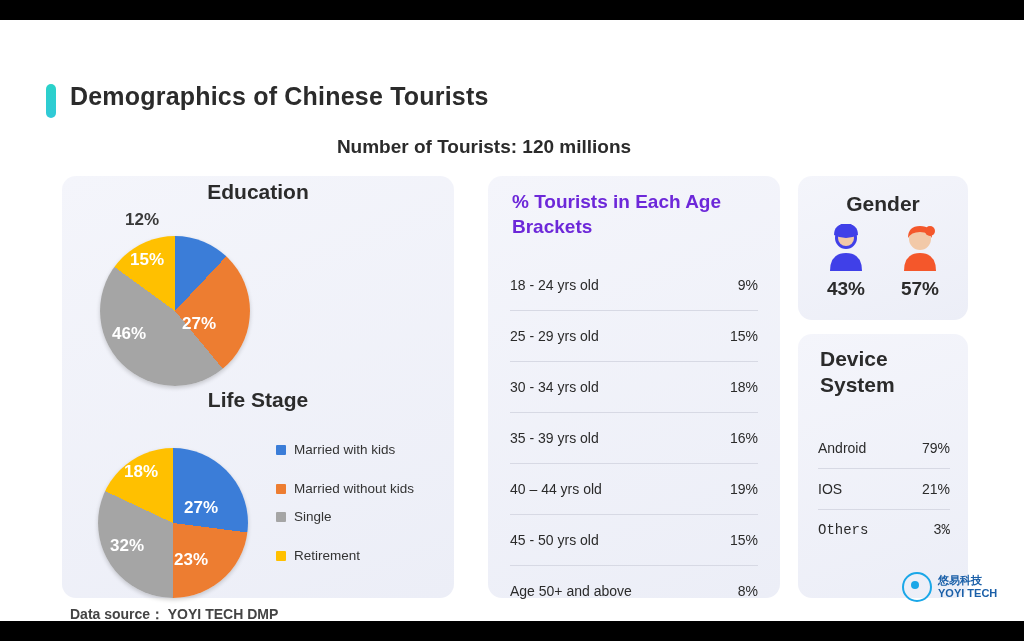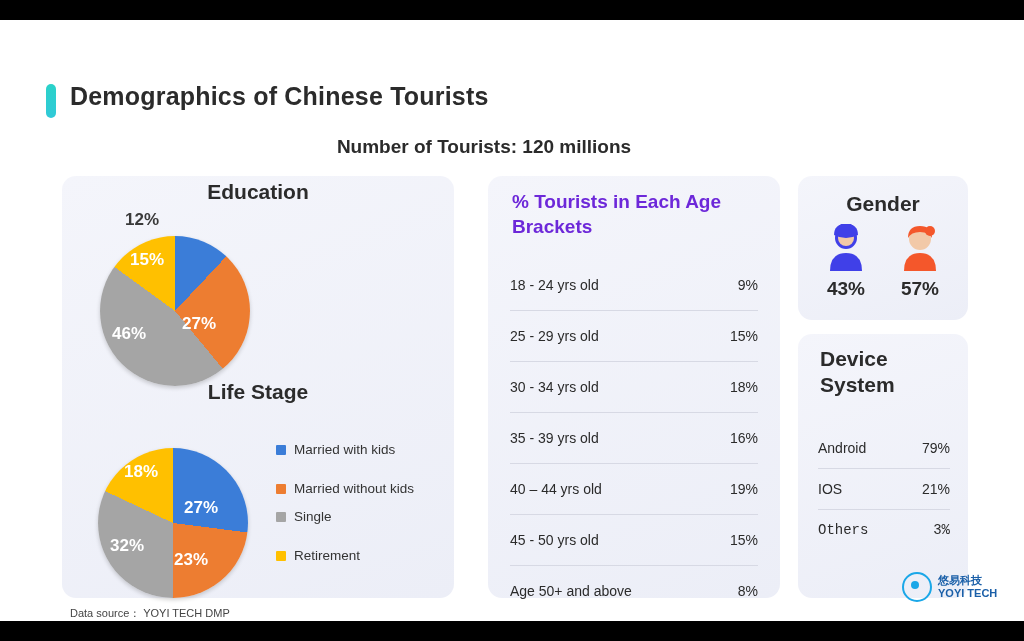--- a/index.html
+++ b/index.html
@@ -11,21 +11,21 @@
   .subtitle{position:absolute;left:0;top:116px;width:968px;text-align:center;font-size:19px;font-weight:bold;color:#2b2b2b;}
 
   .card{position:absolute;border-radius:14px;background:linear-gradient(160deg,#f4f5fb 0%,#eceef7 100%);}
   .card-left{left:62px;top:156px;width:392px;height:422px;}
   .card-mid{left:488px;top:156px;width:292px;height:422px;}
   .card-gender{left:798px;top:156px;width:170px;height:144px;}
   .card-device{left:798px;top:314px;width:170px;height:264px;}
 
   .card-h{text-align:center;font-size:21px;font-weight:bold;color:#2b2b2b;}
   .edu-h{position:absolute;left:62px;top:160px;width:392px;}
-  .life-h{position:absolute;left:62px;top:360px;width:392px;}
+  .life-h{position:absolute;left:62px;top:368px;width:392px;}
 
   .pie-wrap{position:absolute;}
   .pie{width:150px;height:150px;border-radius:50%;position:relative;
        box-shadow:0 2px 4px rgba(0,0,0,.18);}
   .pie-lbl{position:absolute;font-size:17px;font-weight:bold;color:#3a3a3a;}
   .pie-lbl.white{color:#fff;}
 
   .legend{position:absolute;font-size:13.5px;color:#333;line-height:1.25;}
   .legend .row{display:flex;align-items:flex-start;margin-bottom:11px;}
   .legend .sw{width:10px;height:10px;margin-top:3px;margin-right:8px;flex:none;border-radius:1px;}
@@ -42,21 +42,21 @@
   .gender-pcts{position:absolute;left:798px;top:258px;width:170px;display:flex;justify-content:center;gap:28px;
     font-size:19px;font-weight:bold;color:#2b2b2b;}
   .gp{width:46px;text-align:center;}
 
   .device-title{position:absolute;left:820px;top:326px;width:130px;font-size:21px;font-weight:bold;color:#2b2b2b;line-height:1.25;}
   .device-list{position:absolute;left:818px;top:408px;width:132px;}
   .dev-row{display:flex;justify-content:space-between;align-items:center;height:40px;
     border-bottom:1px solid #d7d9e4;font-size:14px;color:#2b2b2b;}
   .dev-row:last-child{border-bottom:none;font-family:Liberation Mono, monospace;}
 
-  .source{position:absolute;left:70px;top:586px;font-size:11px;color:#444;}
+  .source{position:absolute;left:70px;top:586px;font-size:14px;color:#444;font-weight:bold;}
 
   .logo{position:absolute;left:902px;top:552px;display:flex;align-items:center;gap:6px;}
   .logo-mark{width:26px;height:26px;border-radius:50%;border:2px solid #1aa7e8;position:relative;}
   .logo-mark:after{content:"";position:absolute;left:7px;top:7px;width:8px;height:8px;border-radius:50%;background:#1aa7e8;}
   .logo-tx{font-size:11px;color:#1a5fa8;line-height:1.15;font-weight:bold;}
 </style>
 </head>
 <body>
 
 <div class="slide">

